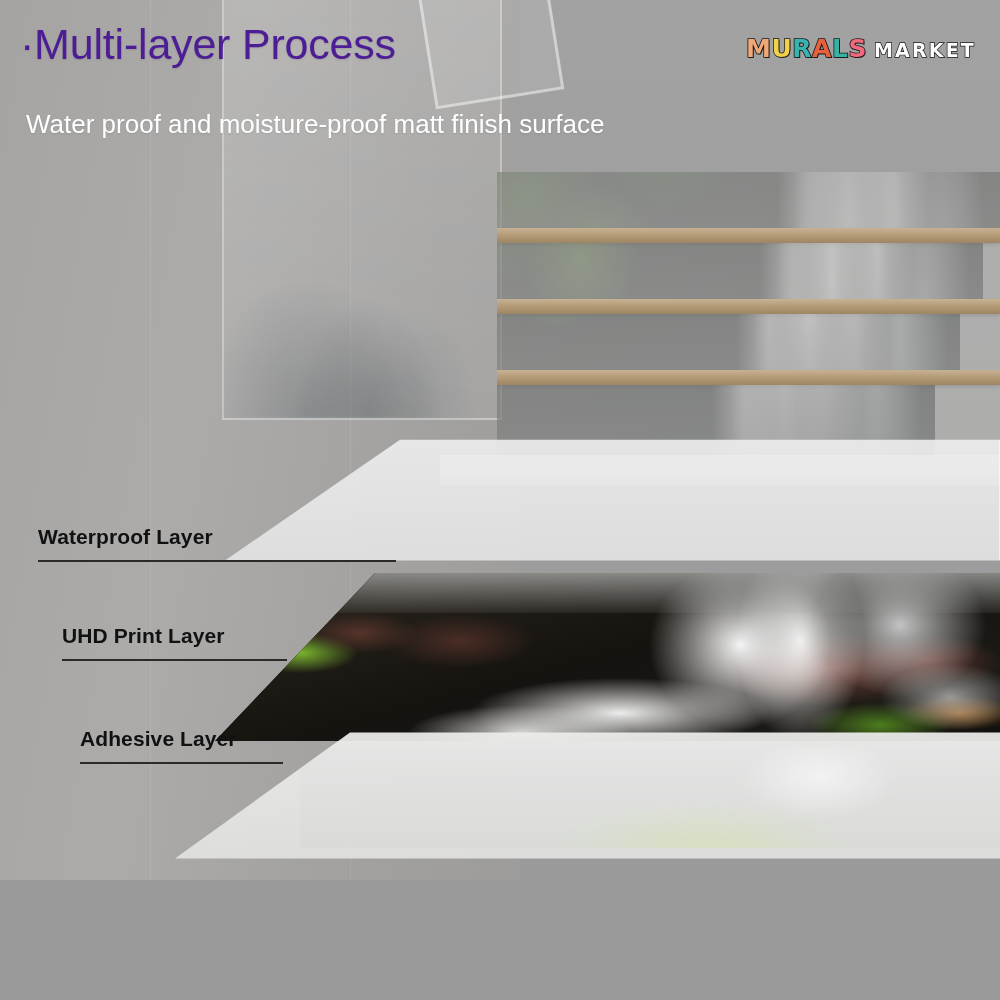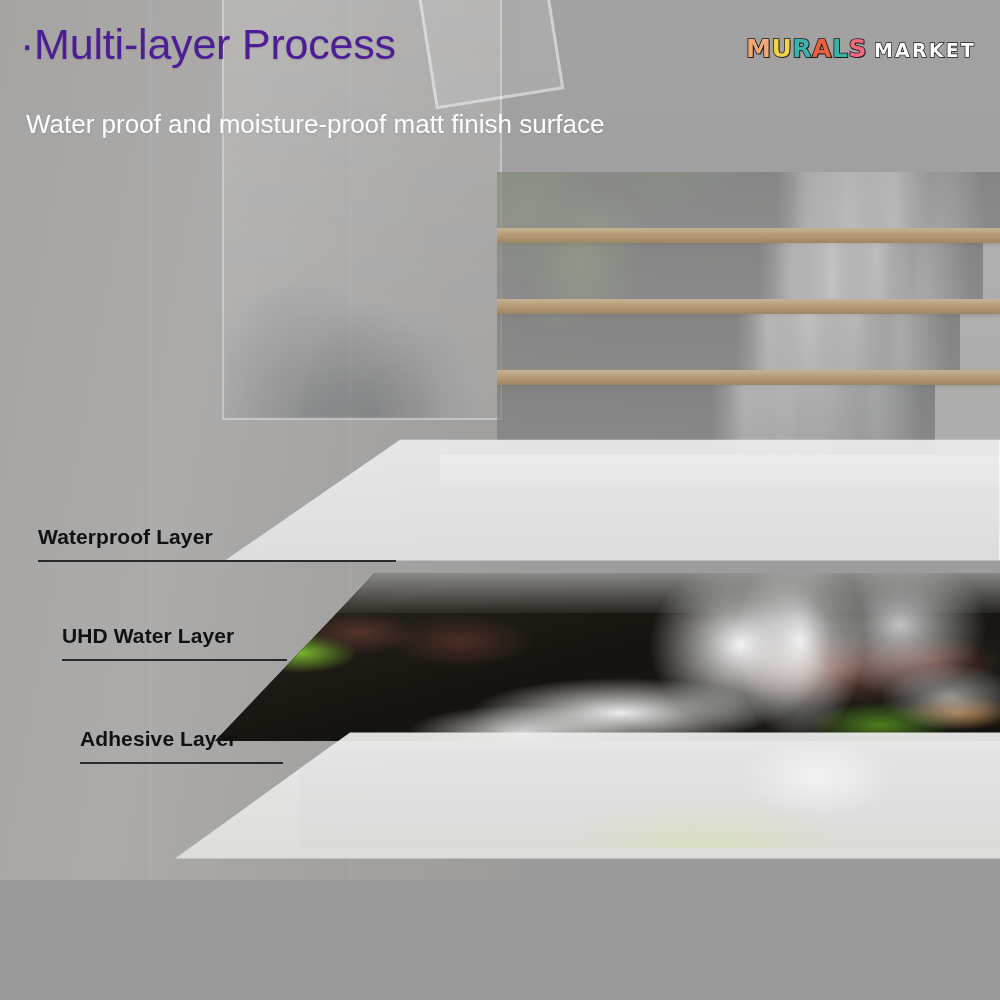--- a/index.html
+++ b/index.html
@@ -273,20 +273,20 @@
     </div>
   <div class="logo-market">MARKET</div>
 </div>
 
 <div class="callout" id="callout-waterproof">
   <div class="lbl">Waterproof Layer</div>
   <div class="rule"></div>
 </div>
 
 <div class="callout" id="callout-uhd">
-  <div class="lbl">UHD Water Layer</div>
+  <div class="lbl">UHD Print Layer</div>
   <div class="rule"></div>
 </div>
 
 <div class="callout" id="callout-adhesive">
   <div class="lbl">Adhesive Layer</div>
   <div class="rule"></div>
 </div>
 
 </body></html>

